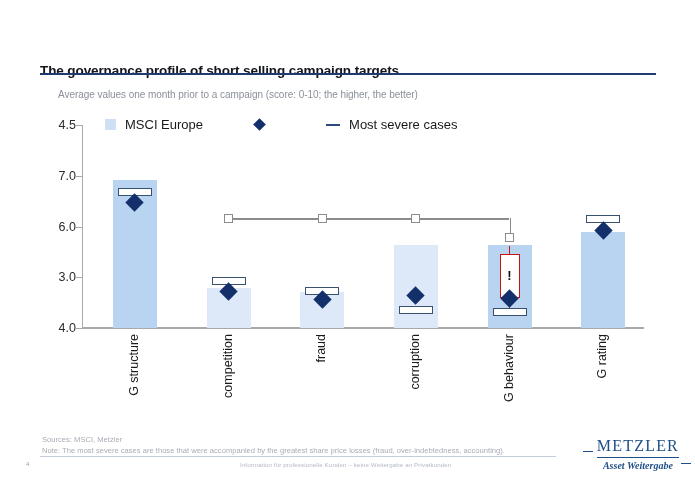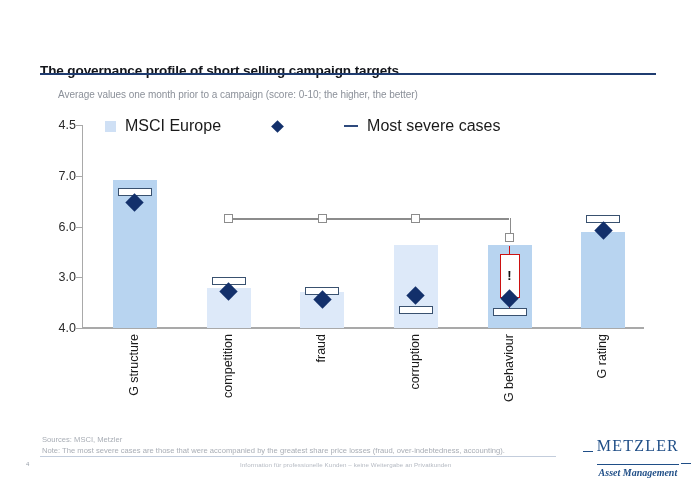--- a/index.html
+++ b/index.html
@@ -25,21 +25,21 @@
   }
   .subtitle{
     position:absolute;left:42px;top:89px;
     font-size:10px;color:#8b9099;letter-spacing:-0.05px;margin-left:16px;
   }
 
   
   .legend{
     position:absolute;left:105px;top:117px;
     display:flex;align-items:center;gap:0;
-    font-size:16px;color:#1a1a1a;
+    font-size:13px;color:#1a1a1a;
   }
   .legend-item{display:flex;align-items:center;}
   .lg-sq{width:11px;height:11px;background:#cfe0f5;margin-right:9px;}
   .lg-dia{
     width:9px;height:9px;background:#13306b;
     transform:rotate(45deg);margin-right:10px;
   }
   .lg-dash{width:14px;height:2px;background:#2e4a7d;margin-right:9px;}
   .legend-gap1{width:52px;}
   .legend-gap2{width:52px;}
@@ -109,21 +109,21 @@
     position:absolute;left:240px;top:461px;
     font-size:6.2px;color:#b4b9c2;letter-spacing:0.1px;
   }
   .logo{
     position:absolute;right:16px;top:437px;text-align:center;
     color:#1f4e87;
   }
   .logo-main{
     font-family:"Liberation Serif", serif;
     font-size:16px;letter-spacing:1.2px;font-weight:normal;
-    border-bottom:1.4px solid #1f4e87;padding-bottom:9px;
+    border-bottom:1.4px solid #1f4e87;padding-bottom:2px;
   }
   .logo-sub{
     font-family:"Liberation Serif", serif;
     font-size:10px;font-style:italic;font-weight:bold;
     margin-top:2px;
   }
   .logo-tick-l{position:absolute;left:-14px;top:14px;width:10px;height:1.4px;background:#1f4e87;}
   .logo-tick-r{position:absolute;right:-12px;top:26px;width:10px;height:1.4px;background:#1f4e87;}
 </style>
 </head>
@@ -219,18 +219,18 @@
   <div class="note">
     <div>Sources: MSCI, Metzler</div>
     <div>Note: The most severe cases are those that were accompanied by the greatest share price losses (fraud, over-indebtedness, accounting).</div>
   </div>
   <div class="foot-rule"></div>
   <div class="page-num">4</div>
   <div class="disclaimer">Information für professionelle Kunden – keine Weitergabe an Privatkunden</div>
 
   <div class="logo">
     <div class="logo-main">METZLER</div>
-    <div class="logo-sub">Asset Management</div>
+    <div class="logo-sub">Asset Weitergabe</div>
     <span class="logo-tick-l"></span>
     <span class="logo-tick-r"></span>
   </div>
 
 </div>
 
 </body></html>

